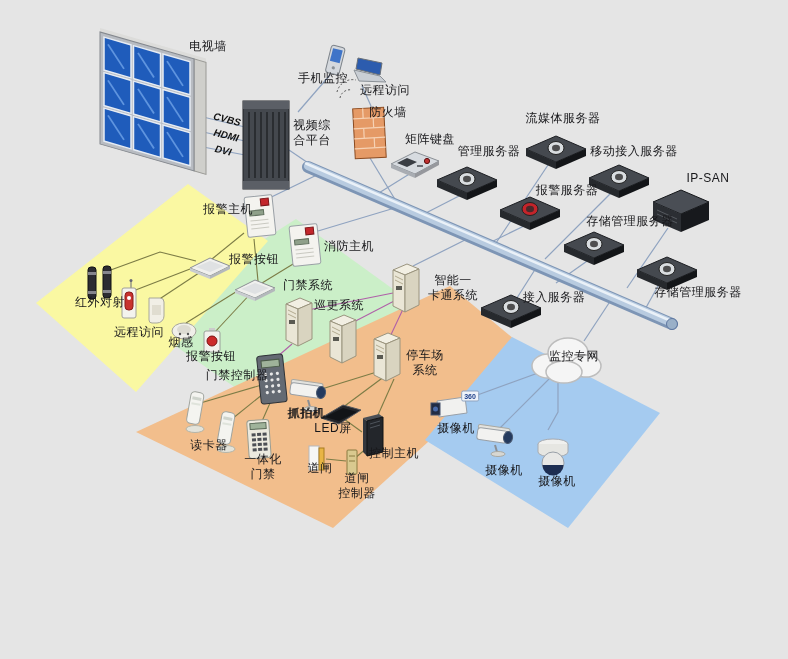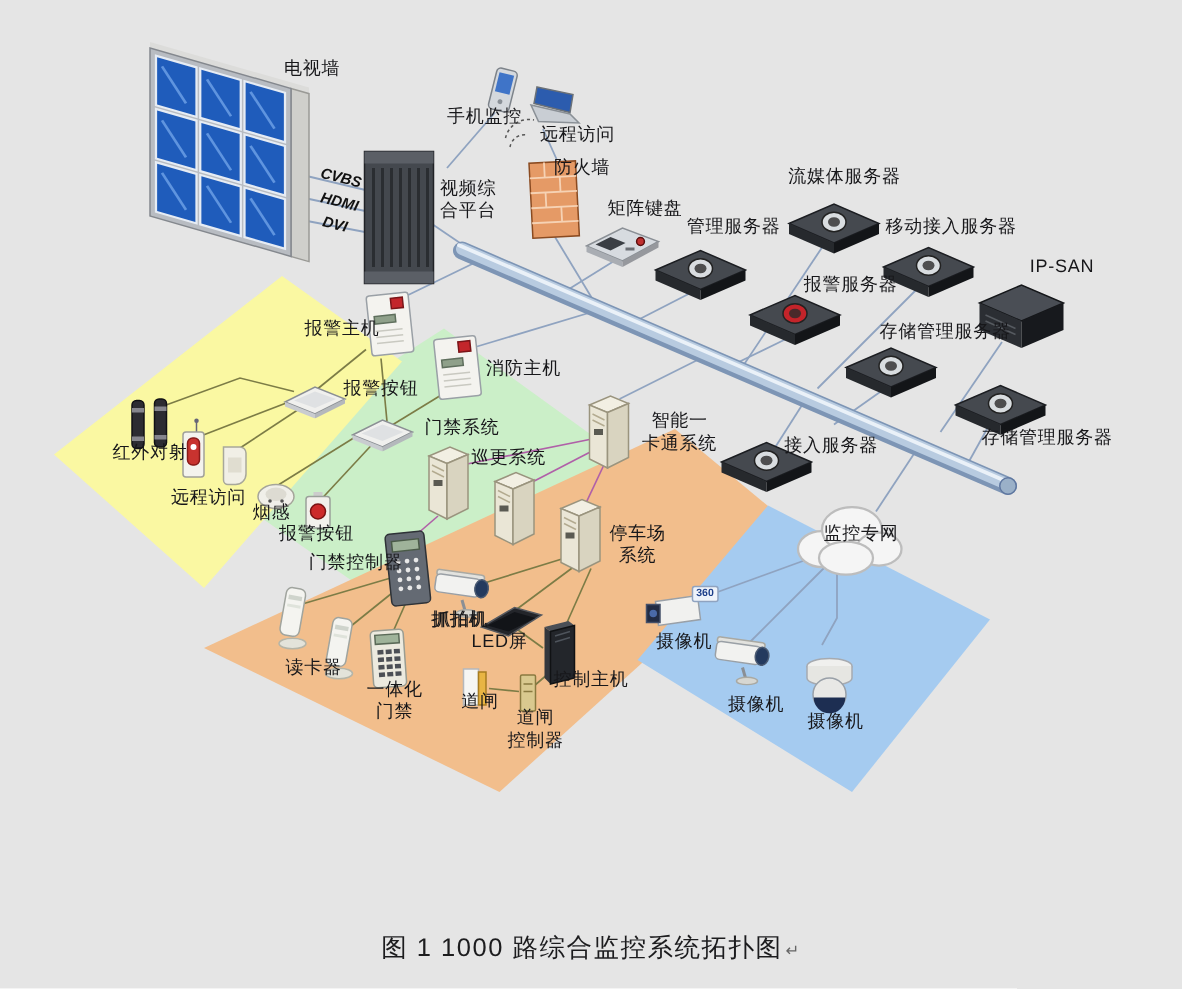--- a/index.html
+++ b/index.html
@@ -391,21 +391,21 @@
 <div class="lbl" style="left:430px;top:139px">矩阵键盘</div>
 <div class="lbl" style="left:489px;top:151px">管理服务器</div>
 <div class="lbl" style="left:563px;top:118px">流媒体服务器</div>
 <div class="lbl" style="left:634px;top:151px">移动接入服务器</div>
 <div class="lbl" style="left:567px;top:190px">报警服务器</div>
 <div class="lbl" style="left:630px;top:221px">存储管理服务器</div>
 <div class="lbl" style="left:708px;top:178px">IP-SAN</div>
 <div class="lbl" style="left:698px;top:292px">存储管理服务器</div>
 <div class="lbl" style="left:554px;top:297px">接入服务器</div>
 <div class="lbl" style="left:574px;top:356px">监控专网</div>
-<div class="lbl" style="left:228px;top:219px">报警主机</div>
+<div class="lbl" style="left:228px;top:209px">报警主机</div>
 <div class="lbl" style="left:349px;top:246px">消防主机</div>
 <div class="lbl" style="left:254px;top:259px">报警按钮</div>
 <div class="lbl" style="left:100px;top:302px">红外对射</div>
 <div class="lbl" style="left:139px;top:332px">远程访问</div>
 <div class="lbl" style="left:181px;top:342px">烟感</div>
 <div class="lbl" style="left:211px;top:356px">报警按钮</div>
 <div class="lbl" style="left:308px;top:285px">门禁系统</div>
 <div class="lbl" style="left:339px;top:305px">巡更系统</div>
 <div class="lbl" style="left:453px;top:288px">智能一
 卡通系统</div>
@@ -428,17 +428,14 @@
 
 <div class="lbl" style="left:333px;top:428px">LED屏</div>
 <div class="lbl" style="left:307px;top:413px">抓拍机</div>
 
 <div class="lbl port rot" style="left:227px;top:120px">CVBS</div>
 <div class="lbl port rot" style="left:226px;top:136px">HDMI</div>
 <div class="lbl port rot" style="left:223px;top:151px">DVI</div>
 
 <div class="badge360" style="left:470px;top:396px">360</div>
 
-<div class="caption">
-  <span>图 1 1000 路综合监控系统拓扑图</span><span class="ret">↵</span>
+
 </div>
 
-</div>
-
 </body></html>

